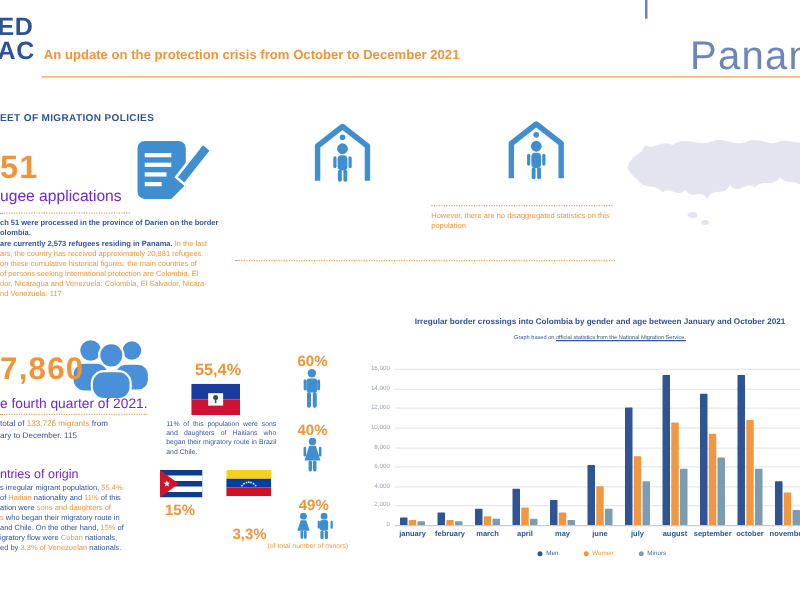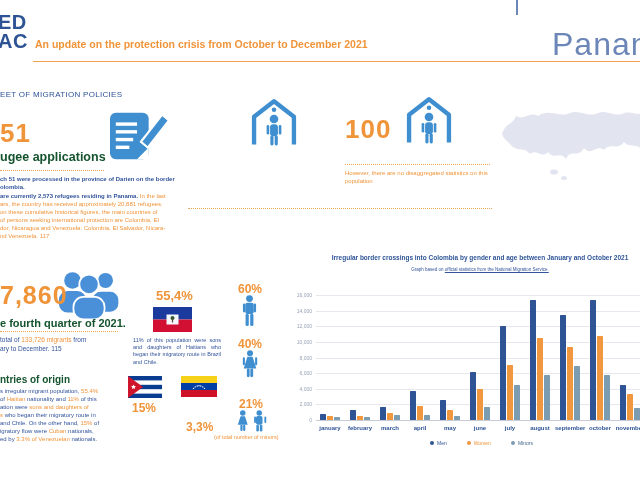--- a/index.html
+++ b/index.html
@@ -10,24 +10,24 @@
   .c-orange{color:#F0943A}
   .c-navy{color:#33549C}
   .b{font-weight:700}
   
   .logo{left:-2px;top:13px;font-size:20px;font-weight:800;color:#2E5395;line-height:19px;letter-spacing:.5px}
   .tagline{left:35px;top:38px;font-size:10.5px;font-weight:700;color:#F0943A}
   .country{left:552px;top:26px;font-size:32px;font-weight:300;color:#6C86B8;letter-spacing:1px;white-space:nowrap}
   .hr-orange{left:33px;top:61px;width:607px;border-top:1.6px solid #EFA14C}
   .top-tick{left:516px;top:0;width:2px;height:15px;background:#6C86B8}
   
-  .sec-title{left:0;top:90px;font-size:8px;font-weight:400;color:#2F5496;letter-spacing:.3px;white-space:nowrap}
+  .sec-title{left:0;top:90px;font-size:8px;font-weight:700;color:#2F5496;letter-spacing:.3px;white-space:nowrap}
   
   .bignum{font-size:26px;font-weight:800;color:#F0943A;letter-spacing:1px;white-space:nowrap}
-  .statlabel{font-weight:700;color:#14532d;white-space:nowrap}
+  .statlabel{font-weight:400;color:#6d28d9;white-space:nowrap}
   .dotline{border-top:1.6px dotted #E9A659;height:0}
   .lines6 div{font-size:6px;line-height:8px;white-space:nowrap}
   .lines65 div{font-size:6.5px;line-height:8.5px;white-space:nowrap}
   .wrap{overflow:visible}
   .desc8{font-size:8px;line-height:10.4px;font-weight:700;color:#2F5496}
   .note6{font-size:6px;line-height:7.6px;color:#F0943A}
   .pct{font-weight:700;color:#F0943A;white-space:nowrap}
   .cap55{font-size:5.5px;line-height:7.2px;color:#33549C;text-align:justify}
   .minornote{font-size:5.5px;color:#F0943A;white-space:nowrap}
   
@@ -94,21 +94,20 @@
     <path d="M7 54 L7 22 L30 4 L53 22 L53 54" fill="none" stroke="#3E8ED0" stroke-width="5" stroke-linejoin="round"></path>
     <circle cx="30" cy="14" r="2.6" fill="#3E8ED0"></circle>
     <circle cx="30" cy="24.5" r="5" fill="#3E8ED0"></circle>
     <rect x="25.5" y="30.5" width="9" height="14" rx="3.5" fill="#3E8ED0"></rect>
     <rect x="21.5" y="31.5" width="3" height="11" rx="1.5" fill="#3E8ED0"></rect>
     <rect x="35.5" y="31.5" width="3" height="11" rx="1.5" fill="#3E8ED0"></rect>
     <rect x="25.8" y="44" width="3.6" height="11" rx="1.6" fill="#3E8ED0"></rect>
     <rect x="30.8" y="44" width="3.6" height="11" rx="1.6" fill="#3E8ED0"></rect>
   </svg>
 
-  <div class="abs bignum" style="left:345px;top:114px">100</div>
   <svg class="abs" style="left:403px;top:95px" width="52" height="50" viewBox="0 0 60 56">
     <path d="M7 54 L7 22 L30 4 L53 22 L53 54" fill="none" stroke="#3E8ED0" stroke-width="5" stroke-linejoin="round"></path>
     <circle cx="30" cy="14" r="2.6" fill="#3E8ED0"></circle>
     <circle cx="30" cy="24.5" r="5" fill="#3E8ED0"></circle>
     <rect x="25.5" y="30.5" width="9" height="14" rx="3.5" fill="#3E8ED0"></rect>
     <rect x="21.5" y="31.5" width="3" height="11" rx="1.5" fill="#3E8ED0"></rect>
     <rect x="35.5" y="31.5" width="3" height="11" rx="1.5" fill="#3E8ED0"></rect>
     <rect x="25.8" y="44" width="3.6" height="11" rx="1.6" fill="#3E8ED0"></rect>
     <rect x="30.8" y="44" width="3.6" height="11" rx="1.6" fill="#3E8ED0"></rect>
   </svg>
@@ -201,21 +200,21 @@
   <svg class="abs" style="left:240px;top:350px" width="20" height="28" viewBox="0 0 22 32">
     <g fill="#3E8ED0">
       <circle cx="11" cy="3.6" r="3.4"></circle>
       <path d="M8 7.6 L14 7.6 L18.2 21 L3.8 21 Z"></path>
       <rect x="2.8" y="8.4" width="2.4" height="9" rx="1.2"></rect>
       <rect x="16.8" y="8.4" width="2.4" height="9" rx="1.2"></rect>
       <rect x="7.4" y="21" width="3.2" height="10" rx="1.5"></rect>
       <rect x="11.4" y="21" width="3.2" height="10" rx="1.5"></rect>
     </g>
   </svg>
-  <div class="abs pct" style="left:239px;top:397px;font-size:12px">21%</div>
+  <div class="abs pct" style="left:239px;top:397px;font-size:12px">49%</div>
   <svg class="abs" style="left:234px;top:410px" width="34" height="22" viewBox="0 0 36 24">
     <g fill="#3E8ED0">
       <circle cx="9" cy="3.2" r="3"></circle>
       <path d="M6.6 6.8 L11.4 6.8 L14.4 16 L3.6 16 Z"></path>
       <rect x="6.4" y="16" width="2.4" height="7" rx="1.1"></rect>
       <rect x="9.4" y="16" width="2.4" height="7" rx="1.1"></rect>
       <circle cx="27" cy="3.2" r="3"></circle>
       <rect x="23.4" y="6.6" width="7.2" height="9.4" rx="2"></rect>
       <rect x="21.4" y="7.2" width="2" height="7" rx="1"></rect>
       <rect x="32.6" y="7.2" width="2" height="7" rx="1"></rect>

